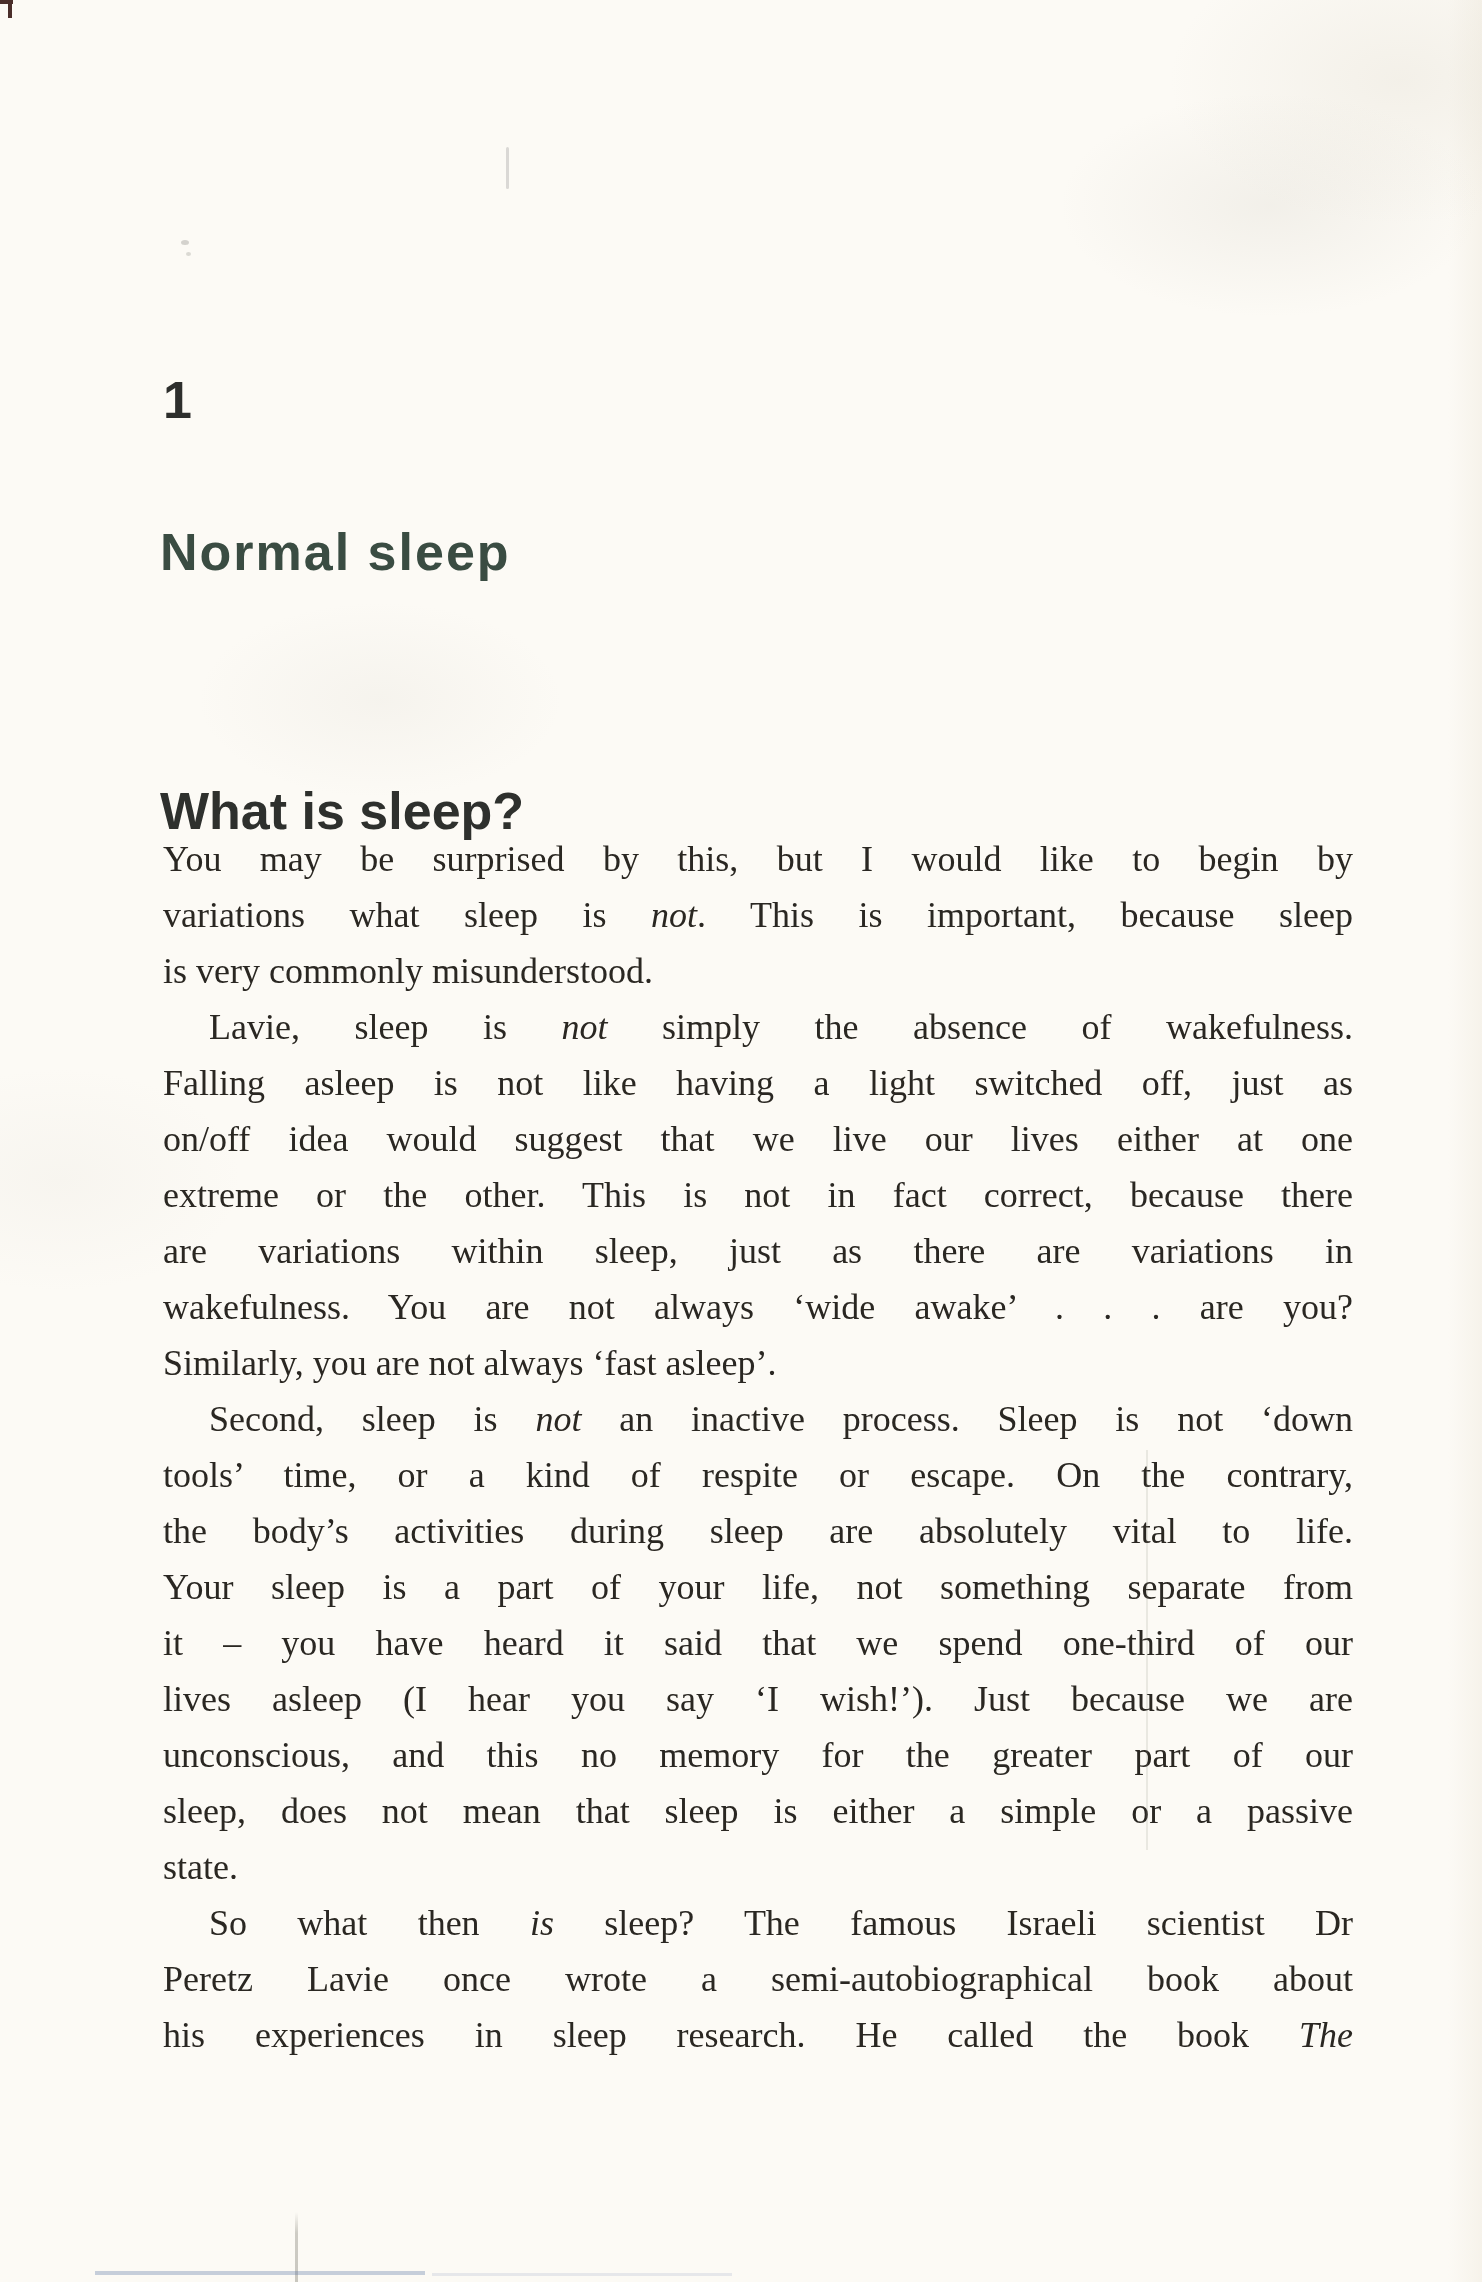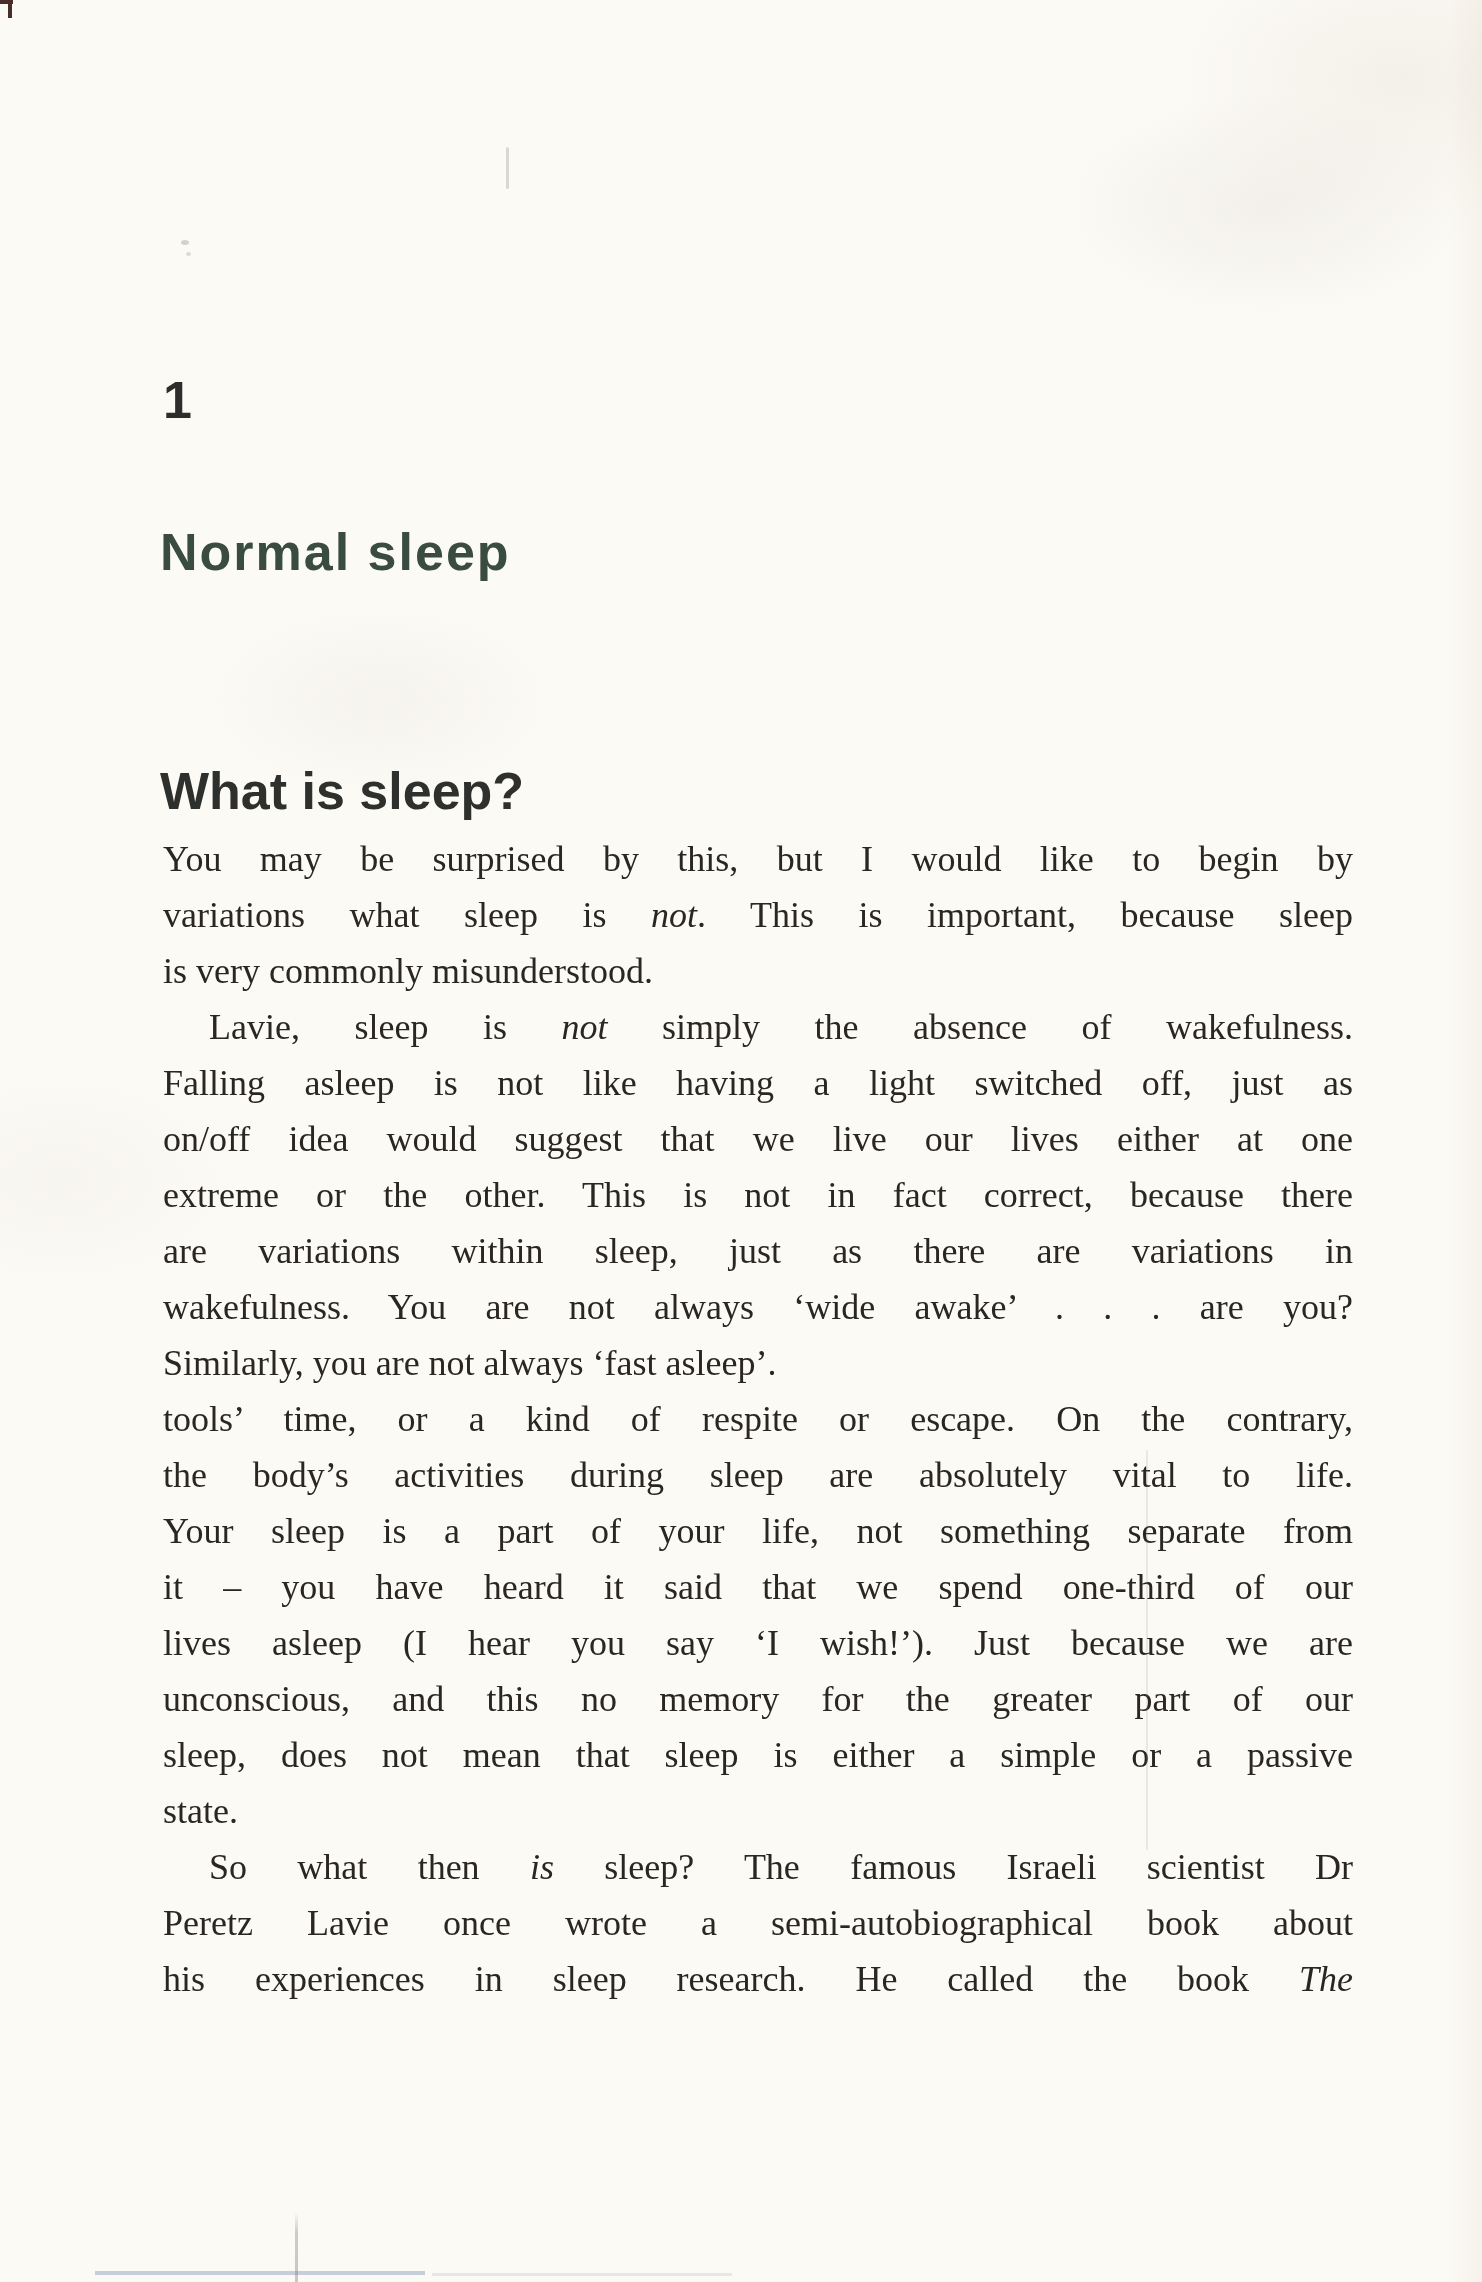--- a/index.html
+++ b/index.html
@@ -51,21 +51,21 @@
     font-weight: bold;
     font-size: 52px;
     line-height: 1;
     letter-spacing: 2px;
     color: var(--title-color, #3a4c42);
     white-space: nowrap;
   }
   .section-heading {
     position: absolute;
     left: 160px;
-    top: 722px;
+    top: 742px;
     font-family: "Liberation Sans", sans-serif;
     font-weight: bold;
     font-size: 52px;
     line-height: 1;
     color: var(--heading-color, #2e302d);
     white-space: nowrap;
   }
   .body-text {
     position: absolute;
     left: 163px;
@@ -143,20 +143,21 @@
       <div class="line"><span>You may be surprised by this, but I would like to begin by</span></div>
       <div class="line"><span>variations what sleep is </span><span class="it">not</span><span>. This is important, because sleep</span></div>
       <div class="line end"><span>is very commonly misunderstood.</span></div>
       <div class="line indent"><span>Lavie, sleep is </span><span class="it">not</span><span> simply the absence of wakefulness.</span></div>
       <div class="line"><span>Falling asleep is not like having a light switched off, just as</span></div>
       <div class="line"><span>on/off idea would suggest that we live our lives either at one</span></div>
       <div class="line"><span>extreme or the other. This is not in fact correct, because there</span></div>
       <div class="line"><span>are variations within sleep, just as there are variations in</span></div>
       <div class="line"><span>wakefulness. You are not always ‘wide awake’ . . . are you?</span></div>
       <div class="line end"><span>Similarly, you are not always ‘fast asleep’.</span></div>
+      <div class="line indent"><span>Second, sleep is </span><span class="it">not</span><span> an inactive process. Sleep is not ‘down</span></div>
       <div class="line"><span>tools’ time, or a kind of respite or escape. On the contrary,</span></div>
       <div class="line"><span>the body’s activities during sleep are absolutely vital to life.</span></div>
       <div class="line"><span>Your sleep is a part of your life, not something separate from</span></div>
       <div class="line"><span>it – you have heard it said that we spend one-third of our</span></div>
       <div class="line"><span>lives asleep (I hear you say ‘I wish!’). Just because we are</span></div>
       <div class="line"><span>unconscious, and this no memory for the greater part of our</span></div>
       <div class="line"><span>sleep, does not mean that sleep is either a simple or a passive</span></div>
       <div class="line end"><span>state.</span></div>
       <div class="line indent"><span>So what then </span><span class="it">is</span><span> sleep? The famous Israeli scientist Dr</span></div>
       <div class="line"><span>Peretz Lavie once wrote a semi-autobiographical book about</span></div>

